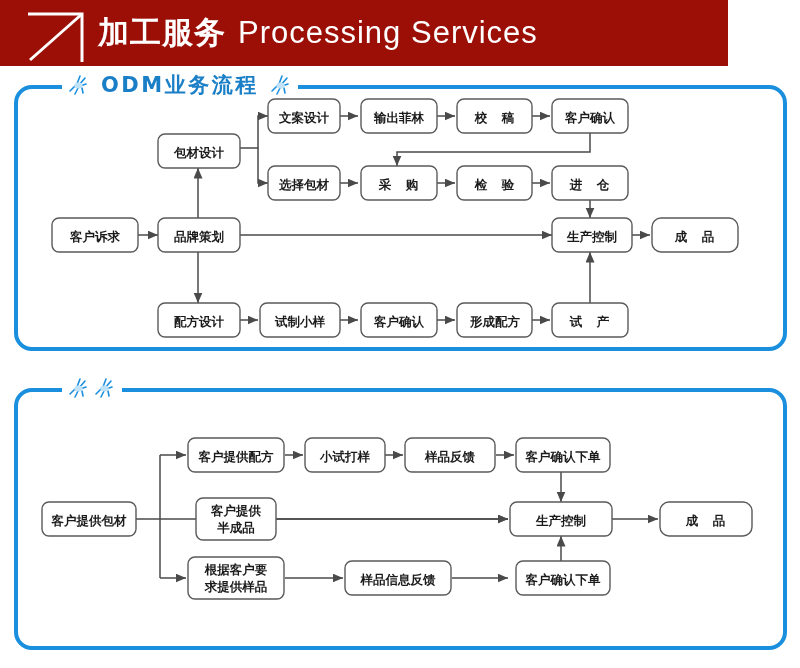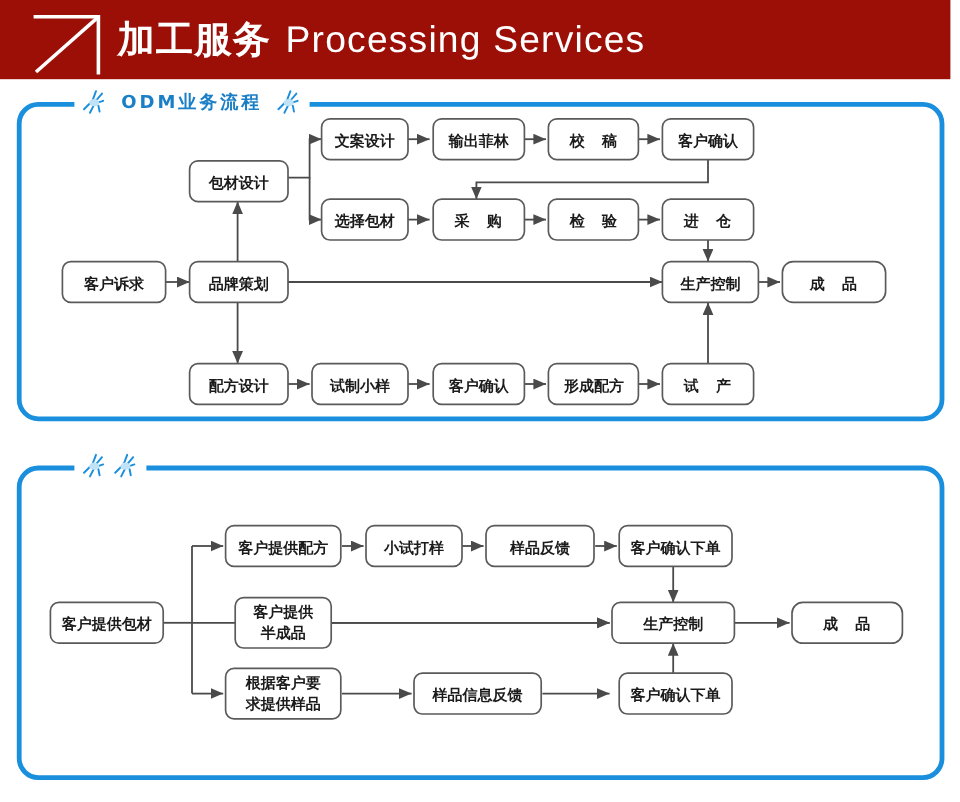--- a/index.html
+++ b/index.html
@@ -1,38 +1,38 @@
 <!DOCTYPE html>
 <html><head>
 <meta charset="utf-8">
 <style>
   html,body{margin:0;padding:0;background:#ffffff;}
   body{width:800px;height:668px;overflow:hidden;
        font-family:"Liberation Sans","DejaVu Sans",sans-serif;}
 
   
-  .banner{position:absolute;left:0;top:0;width:792px;height:66px;
+  .banner{position:absolute;left:0;top:0;width:728px;height:66px;
           background:#9c0f07;display:flex;align-items:center;}
   .banner-icon{width:98px;height:66px;position:relative;flex:none;}
   .banner-icon svg{position:absolute;left:0;top:0;}
   .banner-title{color:#ffffff;font-size:31px;letter-spacing:1px;white-space:nowrap;}
   .banner-title .cn{font-family:"DejaVu Sans",sans-serif;font-weight:600;}
   .banner-title .en{font-family:"Liberation Sans",sans-serif;font-weight:400;margin-left:12px;}
 
   
   .panel{position:absolute;border:4px solid #1a8fdd;border-radius:18px;box-sizing:border-box;}
   #odm-panel{left:14px;top:85px;width:773px;height:266px;}
   #oem-panel{left:14px;top:388px;width:773px;height:262px;}
 
   
   .section-title{position:absolute;display:flex;align-items:center;height:26px;
                  background:#ffffff;padding:0 4px;}
   #odm-title{left:62px;top:72px;}
   #oem-title{left:62px;top:375px;}
-  .section-title .label{color:#1a7fc6;font-size:15px;font-weight:bold;
+  .section-title .label{color:#1a7fc6;font-size:21px;font-weight:bold;
         letter-spacing:2.5px;font-family:"DejaVu Sans",sans-serif;
         padding:0 9px;white-space:nowrap;}
   .spark{width:26px;height:24px;flex:none;}
 
   
   .flow{position:absolute;left:0;top:0;}
   .fbox{fill:#ffffff;stroke:#5a5a5a;stroke-width:1.4;}
   .fline{stroke:#4a4a4a;stroke-width:1.5;fill:none;}
   .ftext{font-family:"DejaVu Sans",sans-serif;font-size:12.5px;fill:#1b1b1b;
          text-anchor:middle;dominant-baseline:central;font-weight:600;}

